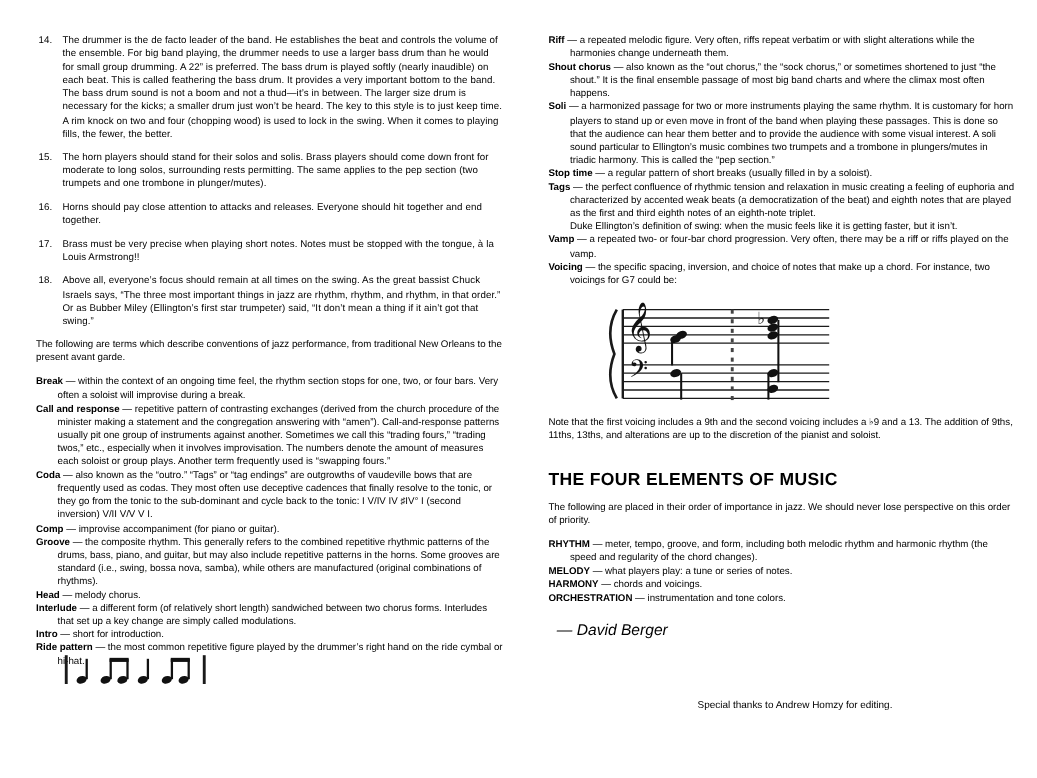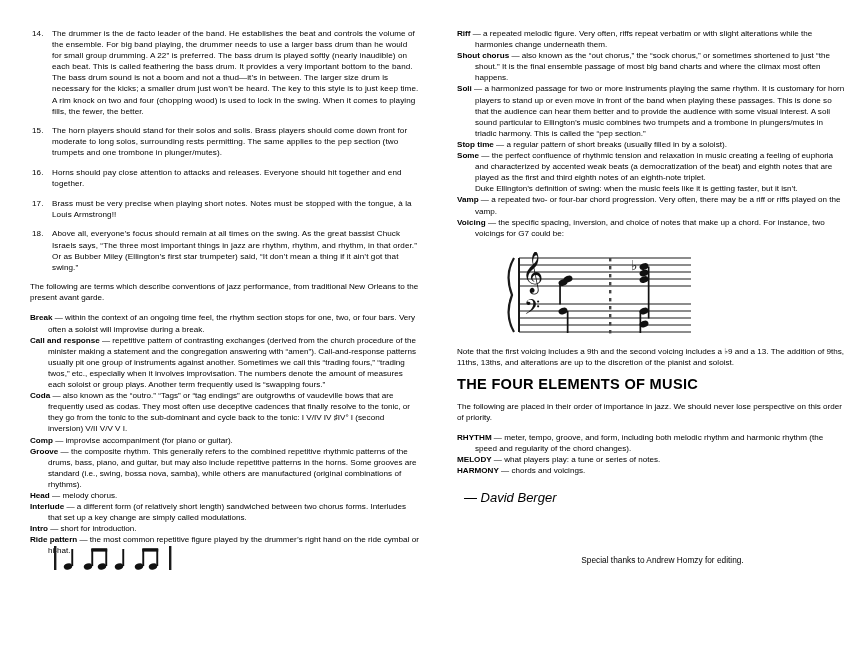--- a/index.html
+++ b/index.html
@@ -54,21 +54,21 @@
   }
 
   
   .section-head {
     font-size: 14.6px;
     font-weight: bold;
     letter-spacing: 0.02em;
     margin: 18px 0 9px 0;
   }
   .section-head.second {
-    margin-top: 8px;
+    margin-top: 24px;
   }
   .section-intro {
     font-size: 8.1px;
     line-height: 11.1px;
     margin: 0 0 9px 0;
   }
 
   
   .defs {
     margin: 0;
@@ -210,21 +210,21 @@
 
     </div>
 
     <div class="col">
 
       <ul class="defs">
         <li class="def"><span class="term">Riff</span><span> — a repeated melodic figure.  Very often, riffs repeat verbatim or with slight alterations while the harmonies change underneath them.</span></li>
         <li class="def"><span class="term">Shout chorus</span><span> — also known as the “out chorus,” the “sock chorus,” or sometimes shortened to just “the shout.” It is the final ensemble passage of most big band charts and where the climax most often happens.</span></li>
         <li class="def"><span class="term">Soli</span><span> — a harmonized passage for two or more instruments playing the same rhythm.  It is customary for horn players to stand up or even move in front of the band when playing these passages.  This is done so that the audience can hear them better and to provide the audience with some visual interest. A soli sound particular to Ellington’s music combines two trumpets and a trombone in plungers/mutes in triadic harmony.  This is called the “pep section.”</span></li>
         <li class="def"><span class="term">Stop time</span><span> — a regular pattern of short breaks (usually filled in by a soloist).</span></li>
-        <li class="def"><span class="term">Some</span><span> — the perfect confluence of rhythmic tension and relaxation in music creating a feeling of euphoria and characterized by accented weak beats (a democratization of the beat) and eighth notes that are played as the first and third eighth notes of an eighth-note triplet.</span></li>
+        <li class="def"><span class="term">Tags</span><span> — the perfect confluence of rhythmic tension and relaxation in music creating a feeling of euphoria and characterized by accented weak beats (a democratization of the beat) and eighth notes that are played as the first and third eighth notes of an eighth-note triplet.</span></li>
         <li class="def cont"><span>Duke Ellington’s definition of swing: when the music feels like it is getting faster, but it isn’t.</span></li>
         <li class="def"><span class="term">Vamp</span><span> — a repeated two- or four-bar chord progression.  Very often, there may be a riff or riffs played on the vamp.</span></li>
         <li class="def"><span class="term">Voicing</span><span> — the specific spacing, inversion, and choice of notes that make up a chord. For instance, two voicings for G7 could be:</span></li>
       </ul>
 
       <div class="staff-figure">
         <svg width="190" height="84" viewBox="0 0 190 84" class="staff-svg">
           <g stroke="#1a1a1a" stroke-width="1.1">
 
             <line x1="14" y1="6" x2="186" y2="6"></line>
@@ -294,20 +294,21 @@
 
       <p class="note-after">Note that the first voicing includes a 9th and the second voicing includes a ♭9 and a 13.  The addition of 9ths, 11ths, 13ths, and alterations are up to the discretion of the pianist and soloist.</p>
 
       <h2 class="section-head second">THE FOUR ELEMENTS OF MUSIC</h2>
       <p class="section-intro">The following are placed in their order of importance in jazz.  We should never lose perspective on this order of priority.</p>
 
       <ul class="defs elements">
         <li class="def"><span class="term">RHYTHM</span><span> — meter, tempo, groove, and form, including both melodic rhythm and harmonic rhythm (the speed and regularity of the chord changes).</span></li>
         <li class="def"><span class="term">MELODY</span><span> — what players play: a tune or series of notes.</span></li>
         <li class="def"><span class="term">HARMONY</span><span> — chords and voicings.</span></li>
+        <li class="def"><span class="term">ORCHESTRATION</span><span> — instrumentation and tone colors.</span></li>
       </ul>
 
       <p class="signature">— David Berger</p>
       <p class="thanks">Special thanks to Andrew Homzy for editing.</p>
 
     </div>
 
   </div>
 </div>
 

